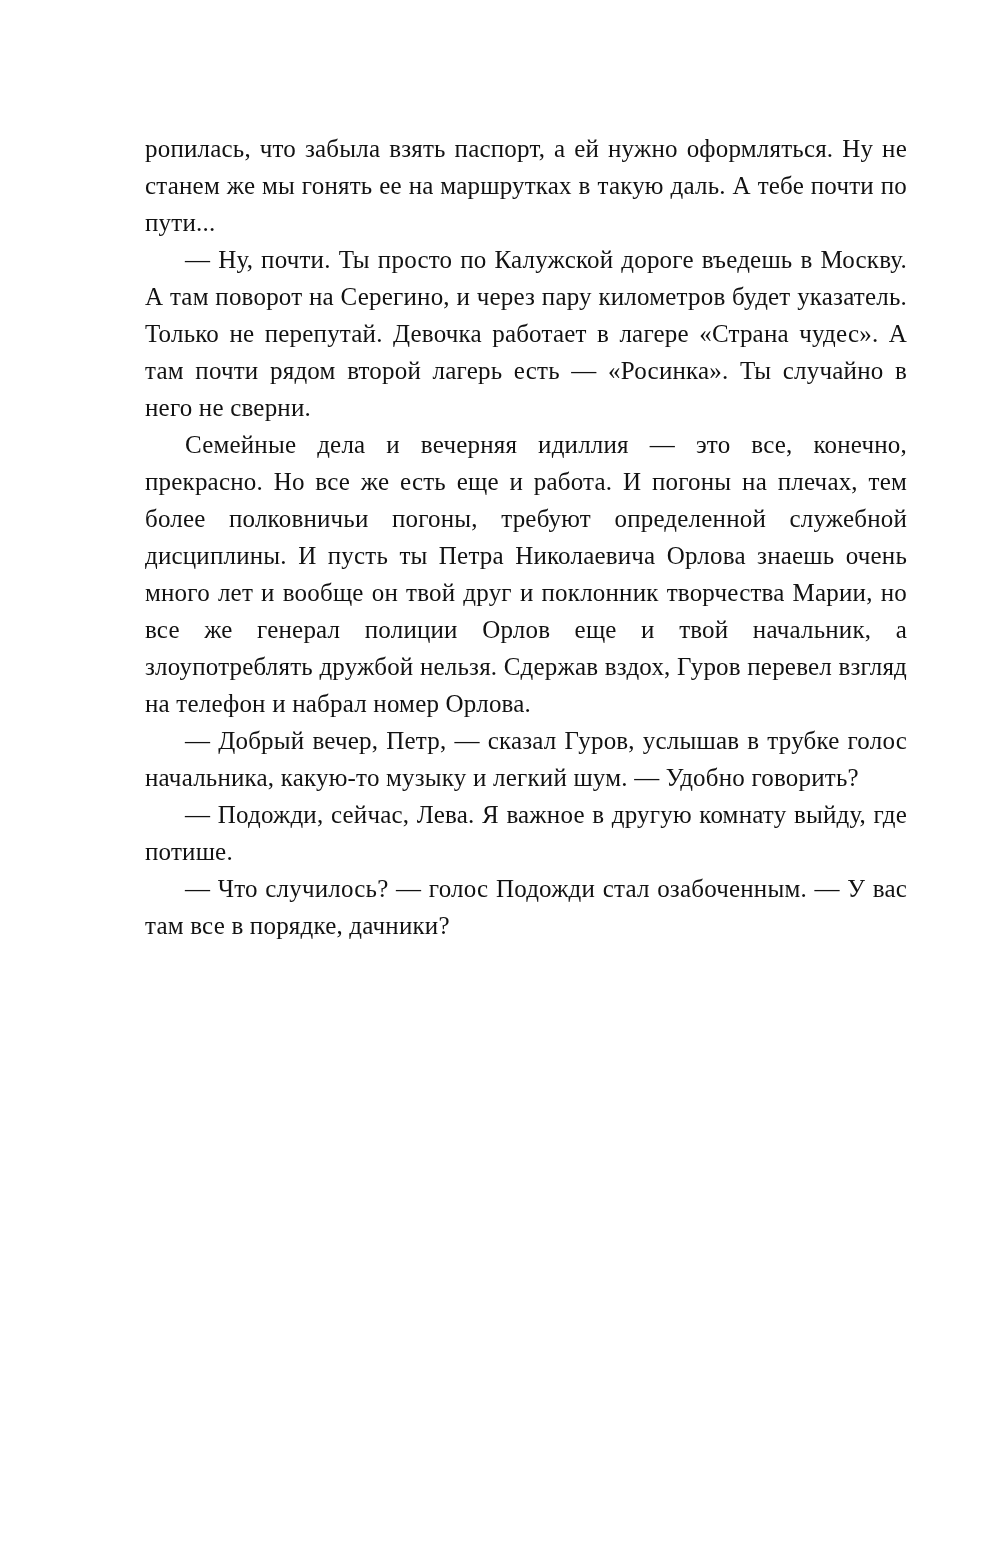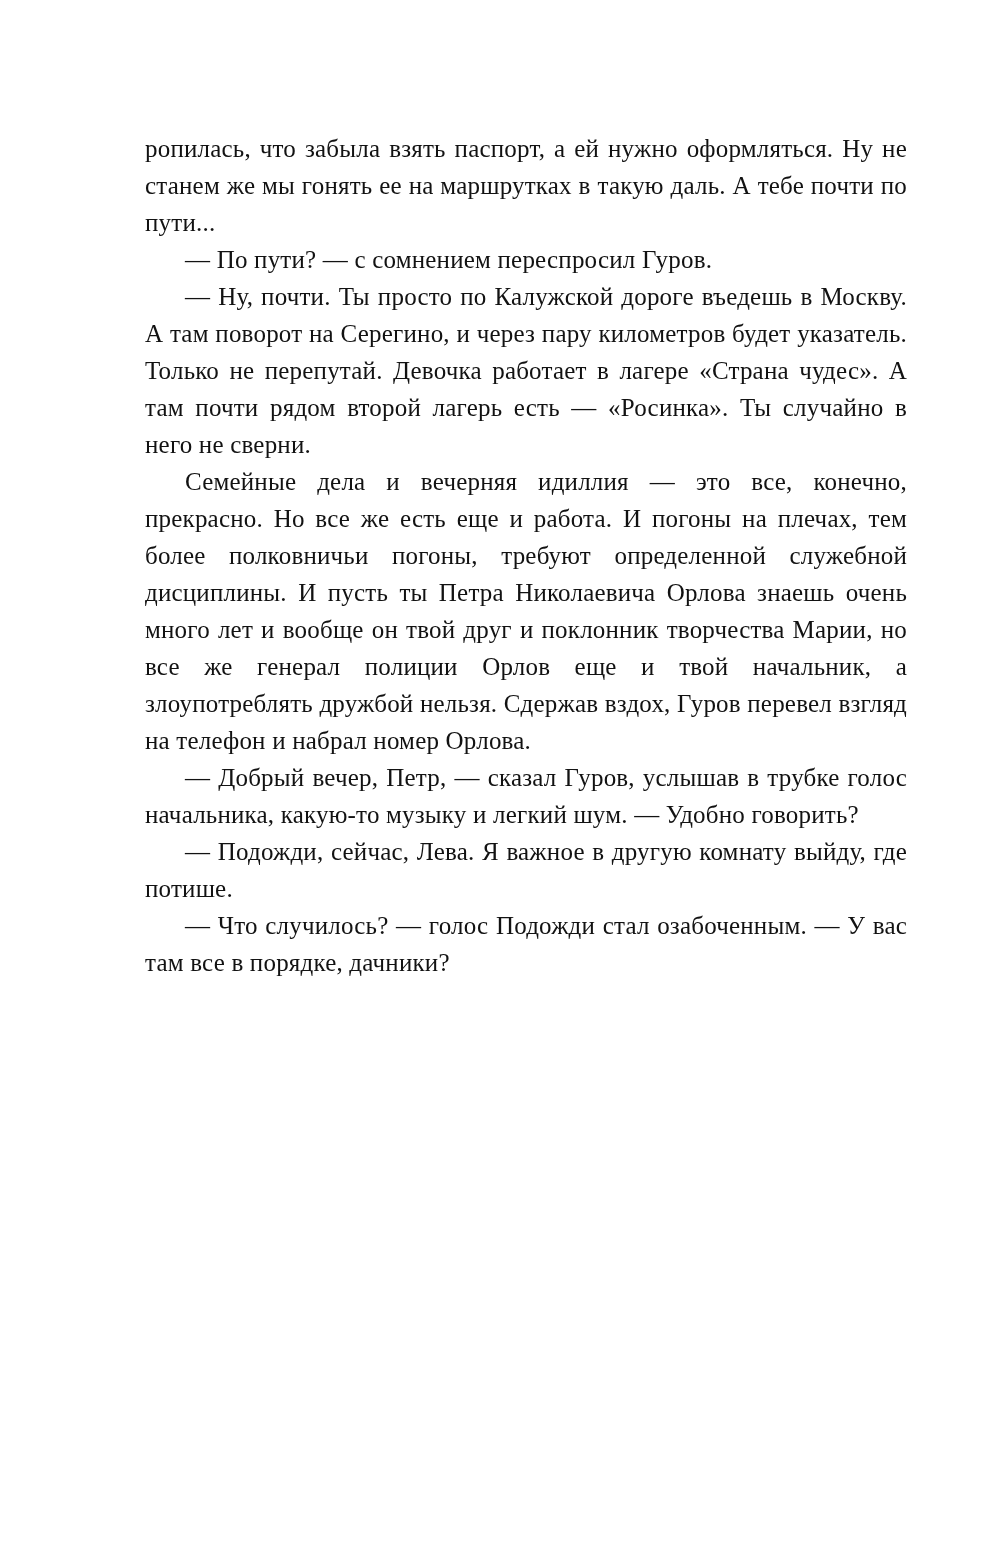--- a/index.html
+++ b/index.html
@@ -44,21 +44,20 @@
     font-size: 24px;
     color: #121212;
   }
 </style>
 </head>
 <body>
 
 <div class="book-page">
   <div class="text-block" id="paragraphs">
       <p class="para">ропилась, что забыла взять паспорт, а ей нужно оформляться. Ну не станем же мы гонять ее на маршрутках в такую даль. А тебе почти по пути...</p>
-      <p class="para indent">— По пути? — с сомнением переспросил Гуров.</p>
       <p class="para indent">— Ну, почти. Ты просто по Калужской дороге въедешь в Москву. А там поворот на Серегино, и через пару километров будет указатель. Только не перепутай. Девочка работает в лагере «Страна чудес». А там почти рядом второй лагерь есть — «Росинка». Ты случайно в него не сверни.</p>
       <p class="para indent">Семейные дела и вечерняя идиллия — это все, конечно, прекрасно. Но все же есть еще и работа. И погоны на плечах, тем более полковничьи погоны, требуют определенной служебной дисциплины. И пусть ты Петра Николаевича Орлова знаешь очень много лет и вообще он твой друг и поклонник творчества Марии, но все же генерал полиции Орлов еще и твой начальник, а злоупотреблять дружбой нельзя. Сдержав вздох, Гуров перевел взгляд на телефон и набрал номер Орлова.</p>
       <p class="para indent">— Добрый вечер, Петр, — сказал Гуров, услышав в трубке голос начальника, какую-то музыку и легкий шум. — Удобно говорить?</p>
       <p class="para indent">— Подожди, сейчас, Лева. Я важное в другую комнату выйду, где потише.</p>
       <p class="para indent">— Что случилось? — голос Подожди стал озабоченным. — У вас там все в порядке, дачники?</p>
     </div>
   <div class="page-number">10</div>
 </div>
 
 </body></html>

